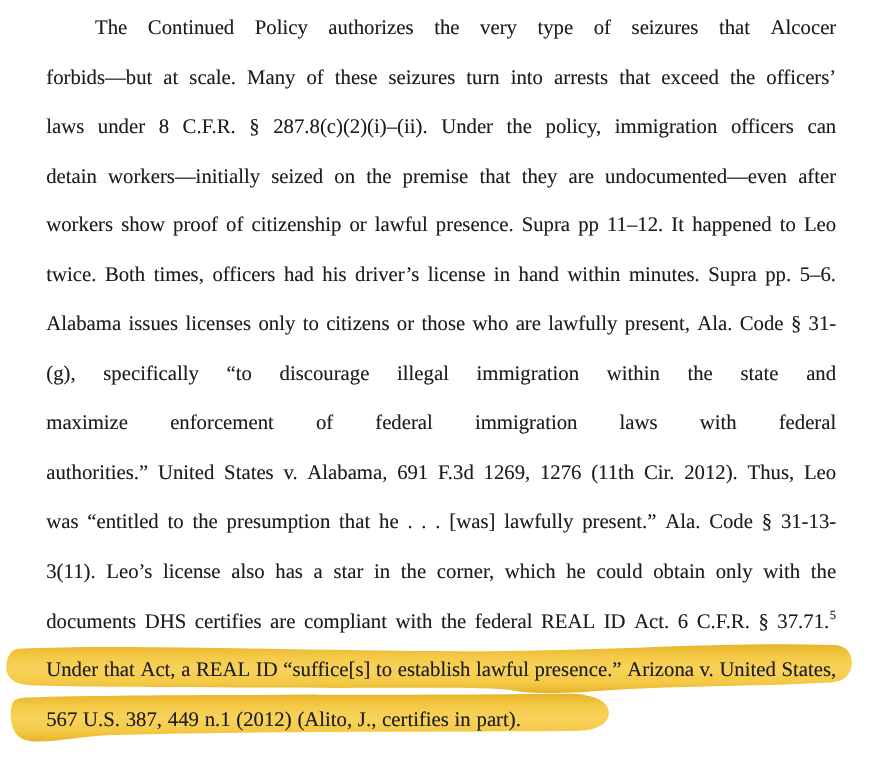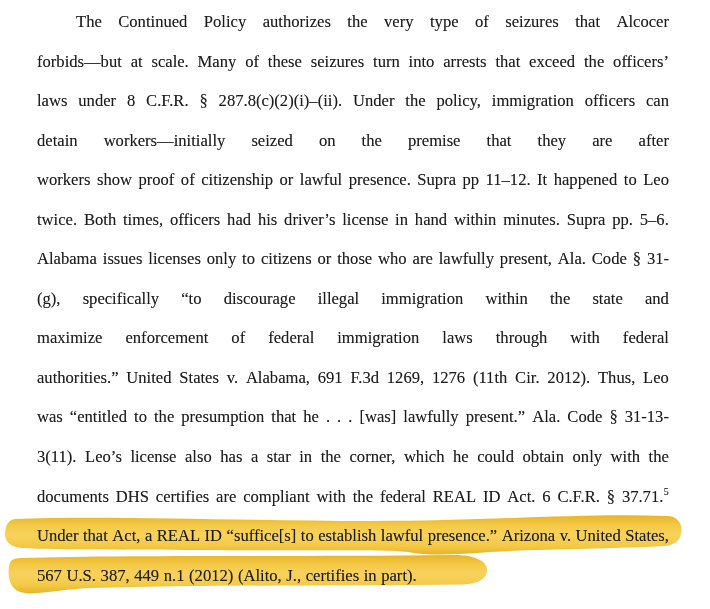--- a/index.html
+++ b/index.html
@@ -85,26 +85,26 @@
              C 350 586, 220 584.5, 90 588
              C 60 589, 35 596, 20 592
              C 9 588.5, 7 574, 9.5 564
              C 11 559.5, 14 558.5, 20 558 Z"></path>
   </svg>
 
   <div class="text-block">
       <div class="line indent"><span class="w">The</span><span class="w">Continued</span><span class="w">Policy</span><span class="w">authorizes</span><span class="w">the</span><span class="w">very</span><span class="w">type</span><span class="w">of</span><span class="w">seizures</span><span class="w">that</span><span class="w it">Alcocer</span></div>
       <div class="line"><span class="w">forbids—but</span><span class="w">at</span><span class="w">scale.</span><span class="w">Many</span><span class="w">of</span><span class="w">these</span><span class="w">seizures</span><span class="w">turn</span><span class="w">into</span><span class="w">arrests</span><span class="w">that</span><span class="w">exceed</span><span class="w">the</span><span class="w">officers’</span></div>
       <div class="line"><span class="w">laws</span><span class="w">under</span><span class="w">8</span><span class="w">C.F.R.</span><span class="w">§</span><span class="w">287.8(c)(2)(i)–(ii).</span><span class="w">Under</span><span class="w">the</span><span class="w">policy,</span><span class="w">immigration</span><span class="w">officers</span><span class="w">can</span></div>
-      <div class="line"><span class="w">detain</span><span class="w">workers—initially</span><span class="w">seized</span><span class="w">on</span><span class="w">the</span><span class="w">premise</span><span class="w">that</span><span class="w">they</span><span class="w">are</span><span class="w">after</span></div>
+      <div class="line"><span class="w">detain</span><span class="w">workers—initially</span><span class="w">seized</span><span class="w">on</span><span class="w">the</span><span class="w">premise</span><span class="w">that</span><span class="w">they</span><span class="w">are</span><span class="w">undocumented—even</span><span class="w">after</span></div>
       <div class="line"><span class="w">workers</span><span class="w">show</span><span class="w">proof</span><span class="w">of</span><span class="w">citizenship</span><span class="w">or</span><span class="w">lawful</span><span class="w">presence.</span><span class="w it">Supra</span><span class="w">pp</span><span class="w">11–12.</span><span class="w">It</span><span class="w">happened</span><span class="w">to</span><span class="w">Leo</span></div>
       <div class="line"><span class="w">twice.</span><span class="w">Both</span><span class="w">times,</span><span class="w">officers</span><span class="w">had</span><span class="w">his</span><span class="w">driver’s</span><span class="w">license</span><span class="w">in</span><span class="w">hand</span><span class="w">within</span><span class="w">minutes.</span><span class="w it">Supra</span><span class="w">pp.</span><span class="w">5–6.</span></div>
       <div class="line"><span class="w">Alabama</span><span class="w">issues</span><span class="w">licenses</span><span class="w">only</span><span class="w">to</span><span class="w">citizens</span><span class="w">or</span><span class="w">those</span><span class="w">who</span><span class="w">are</span><span class="w">lawfully</span><span class="w">present,</span><span class="w">Ala.</span><span class="w">Code</span><span class="w">§</span><span class="w">31-</span></div>
       <div class="line"><span class="w">(g),</span><span class="w">specifically</span><span class="w">“to</span><span class="w">discourage</span><span class="w">illegal</span><span class="w">immigration</span><span class="w">within</span><span class="w">the</span><span class="w">state</span><span class="w">and</span></div>
-      <div class="line"><span class="w">maximize</span><span class="w">enforcement</span><span class="w">of</span><span class="w">federal</span><span class="w">immigration</span><span class="w">laws</span><span class="w">through</span><span class="w">with</span><span class="w">federal</span></div>
+      <div class="line"><span class="w">maximize</span><span class="w">enforcement</span><span class="w">of</span><span class="w">federal</span><span class="w">immigration</span><span class="w">laws</span><span class="w">with</span><span class="w">federal</span></div>
       <div class="line"><span class="w">authorities.”</span><span class="w it">United</span><span class="w it">States</span><span class="w it">v.</span><span class="w it">Alabama,</span><span class="w">691</span><span class="w">F.3d</span><span class="w">1269,</span><span class="w">1276</span><span class="w">(11th</span><span class="w">Cir.</span><span class="w">2012).</span><span class="w">Thus,</span><span class="w">Leo</span></div>
       <div class="line"><span class="w">was</span><span class="w">“entitled</span><span class="w">to</span><span class="w">the</span><span class="w">presumption</span><span class="w">that</span><span class="w">he</span><span class="w">.</span><span class="w">.</span><span class="w">.</span><span class="w">[was]</span><span class="w">lawfully</span><span class="w">present.”</span><span class="w">Ala.</span><span class="w">Code</span><span class="w">§</span><span class="w">31-13-</span></div>
       <div class="line"><span class="w">3(11).</span><span class="w">Leo’s</span><span class="w">license</span><span class="w">also</span><span class="w">has</span><span class="w">a</span><span class="w">star</span><span class="w">in</span><span class="w">the</span><span class="w">corner,</span><span class="w">which</span><span class="w">he</span><span class="w">could</span><span class="w">obtain</span><span class="w">only</span><span class="w">with</span><span class="w">the</span></div>
       <div class="line"><span class="w">documents</span><span class="w">DHS</span><span class="w">certifies</span><span class="w">are</span><span class="w">compliant</span><span class="w">with</span><span class="w">the</span><span class="w">federal</span><span class="w">REAL</span><span class="w">ID</span><span class="w">Act.</span><span class="w">6</span><span class="w">C.F.R.</span><span class="w">§</span><span class="w">37.71.<span class="sup">5</span></span></div>
       <div class="line"><span class="w">Under</span><span class="w">that</span><span class="w">Act,</span><span class="w">a</span><span class="w">REAL</span><span class="w">ID</span><span class="w">“suffice[s]</span><span class="w">to</span><span class="w">establish</span><span class="w">lawful</span><span class="w">presence.”</span><span class="w it">Arizona</span><span class="w it">v.</span><span class="w it">United</span><span class="w it">States,</span></div>
       <div class="line lastline"><span class="w">567</span><span class="w">U.S.</span><span class="w">387,</span><span class="w">449</span><span class="w">n.1</span><span class="w">(2012)</span><span class="w">(Alito,</span><span class="w">J.,</span><span class="w">certifies</span><span class="w">in</span><span class="w">part).</span></div>
     </div>
 
 </div>
 

